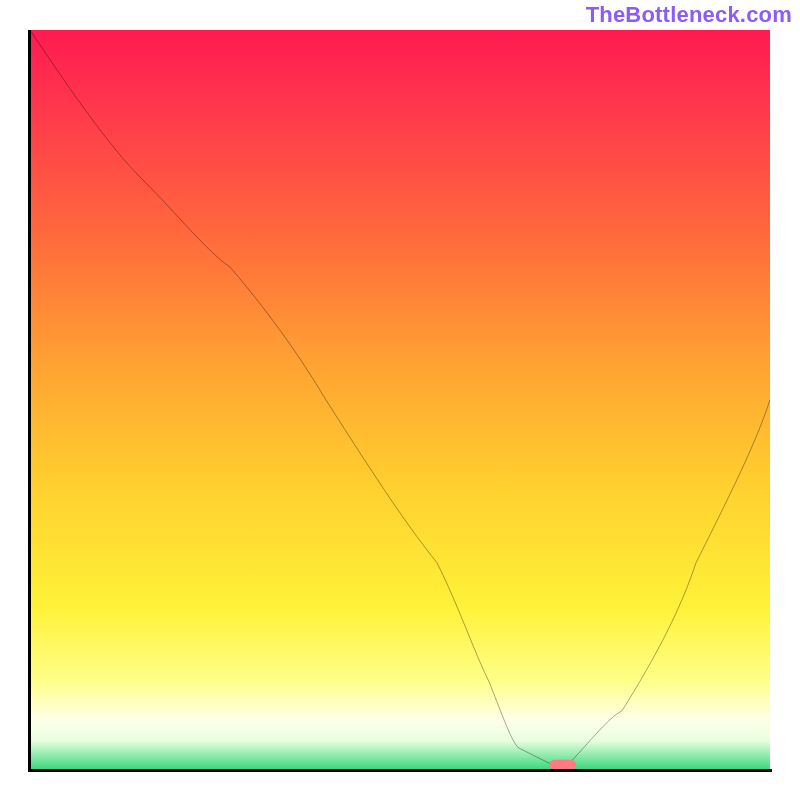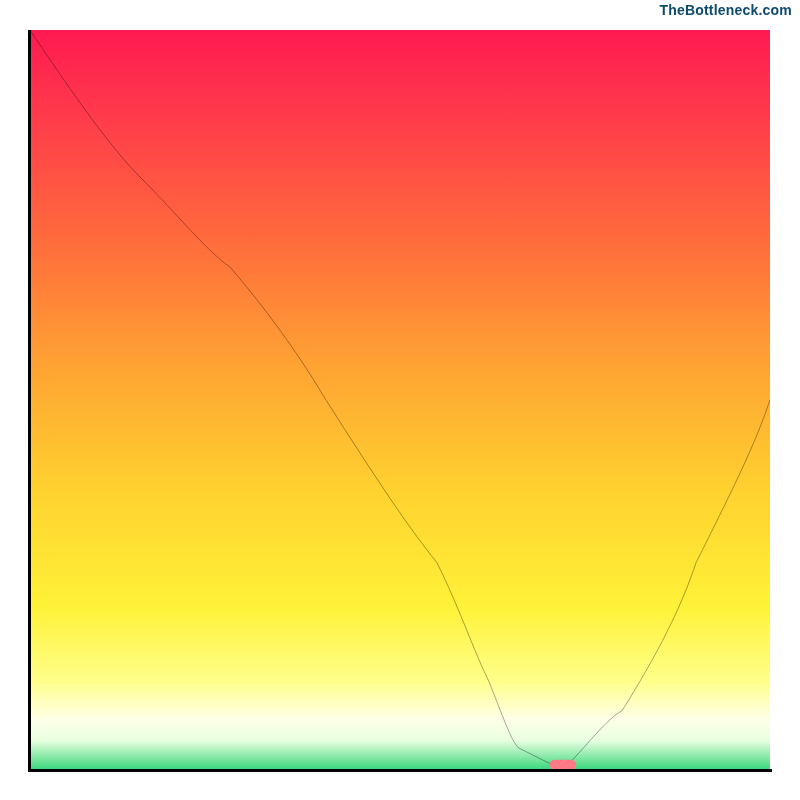--- a/index.html
+++ b/index.html
@@ -15,23 +15,23 @@
   .chart-wrap {
     position: relative;
     width: 800px;
     height: 800px;
   }
 
   .watermark {
     position: absolute;
     top: 2px;
     right: 8px;
-    font-size: 14px;
+    font-size: 22px;
     font-weight: 600;
-    color: #0c4a6e;
+    color: #8b5cf6;
     letter-spacing: 0.2px;
     z-index: 30;
   }
 
   
   .plot {
     position: absolute;
     top: 30px;
     left: 30px;
     width: 740px;

